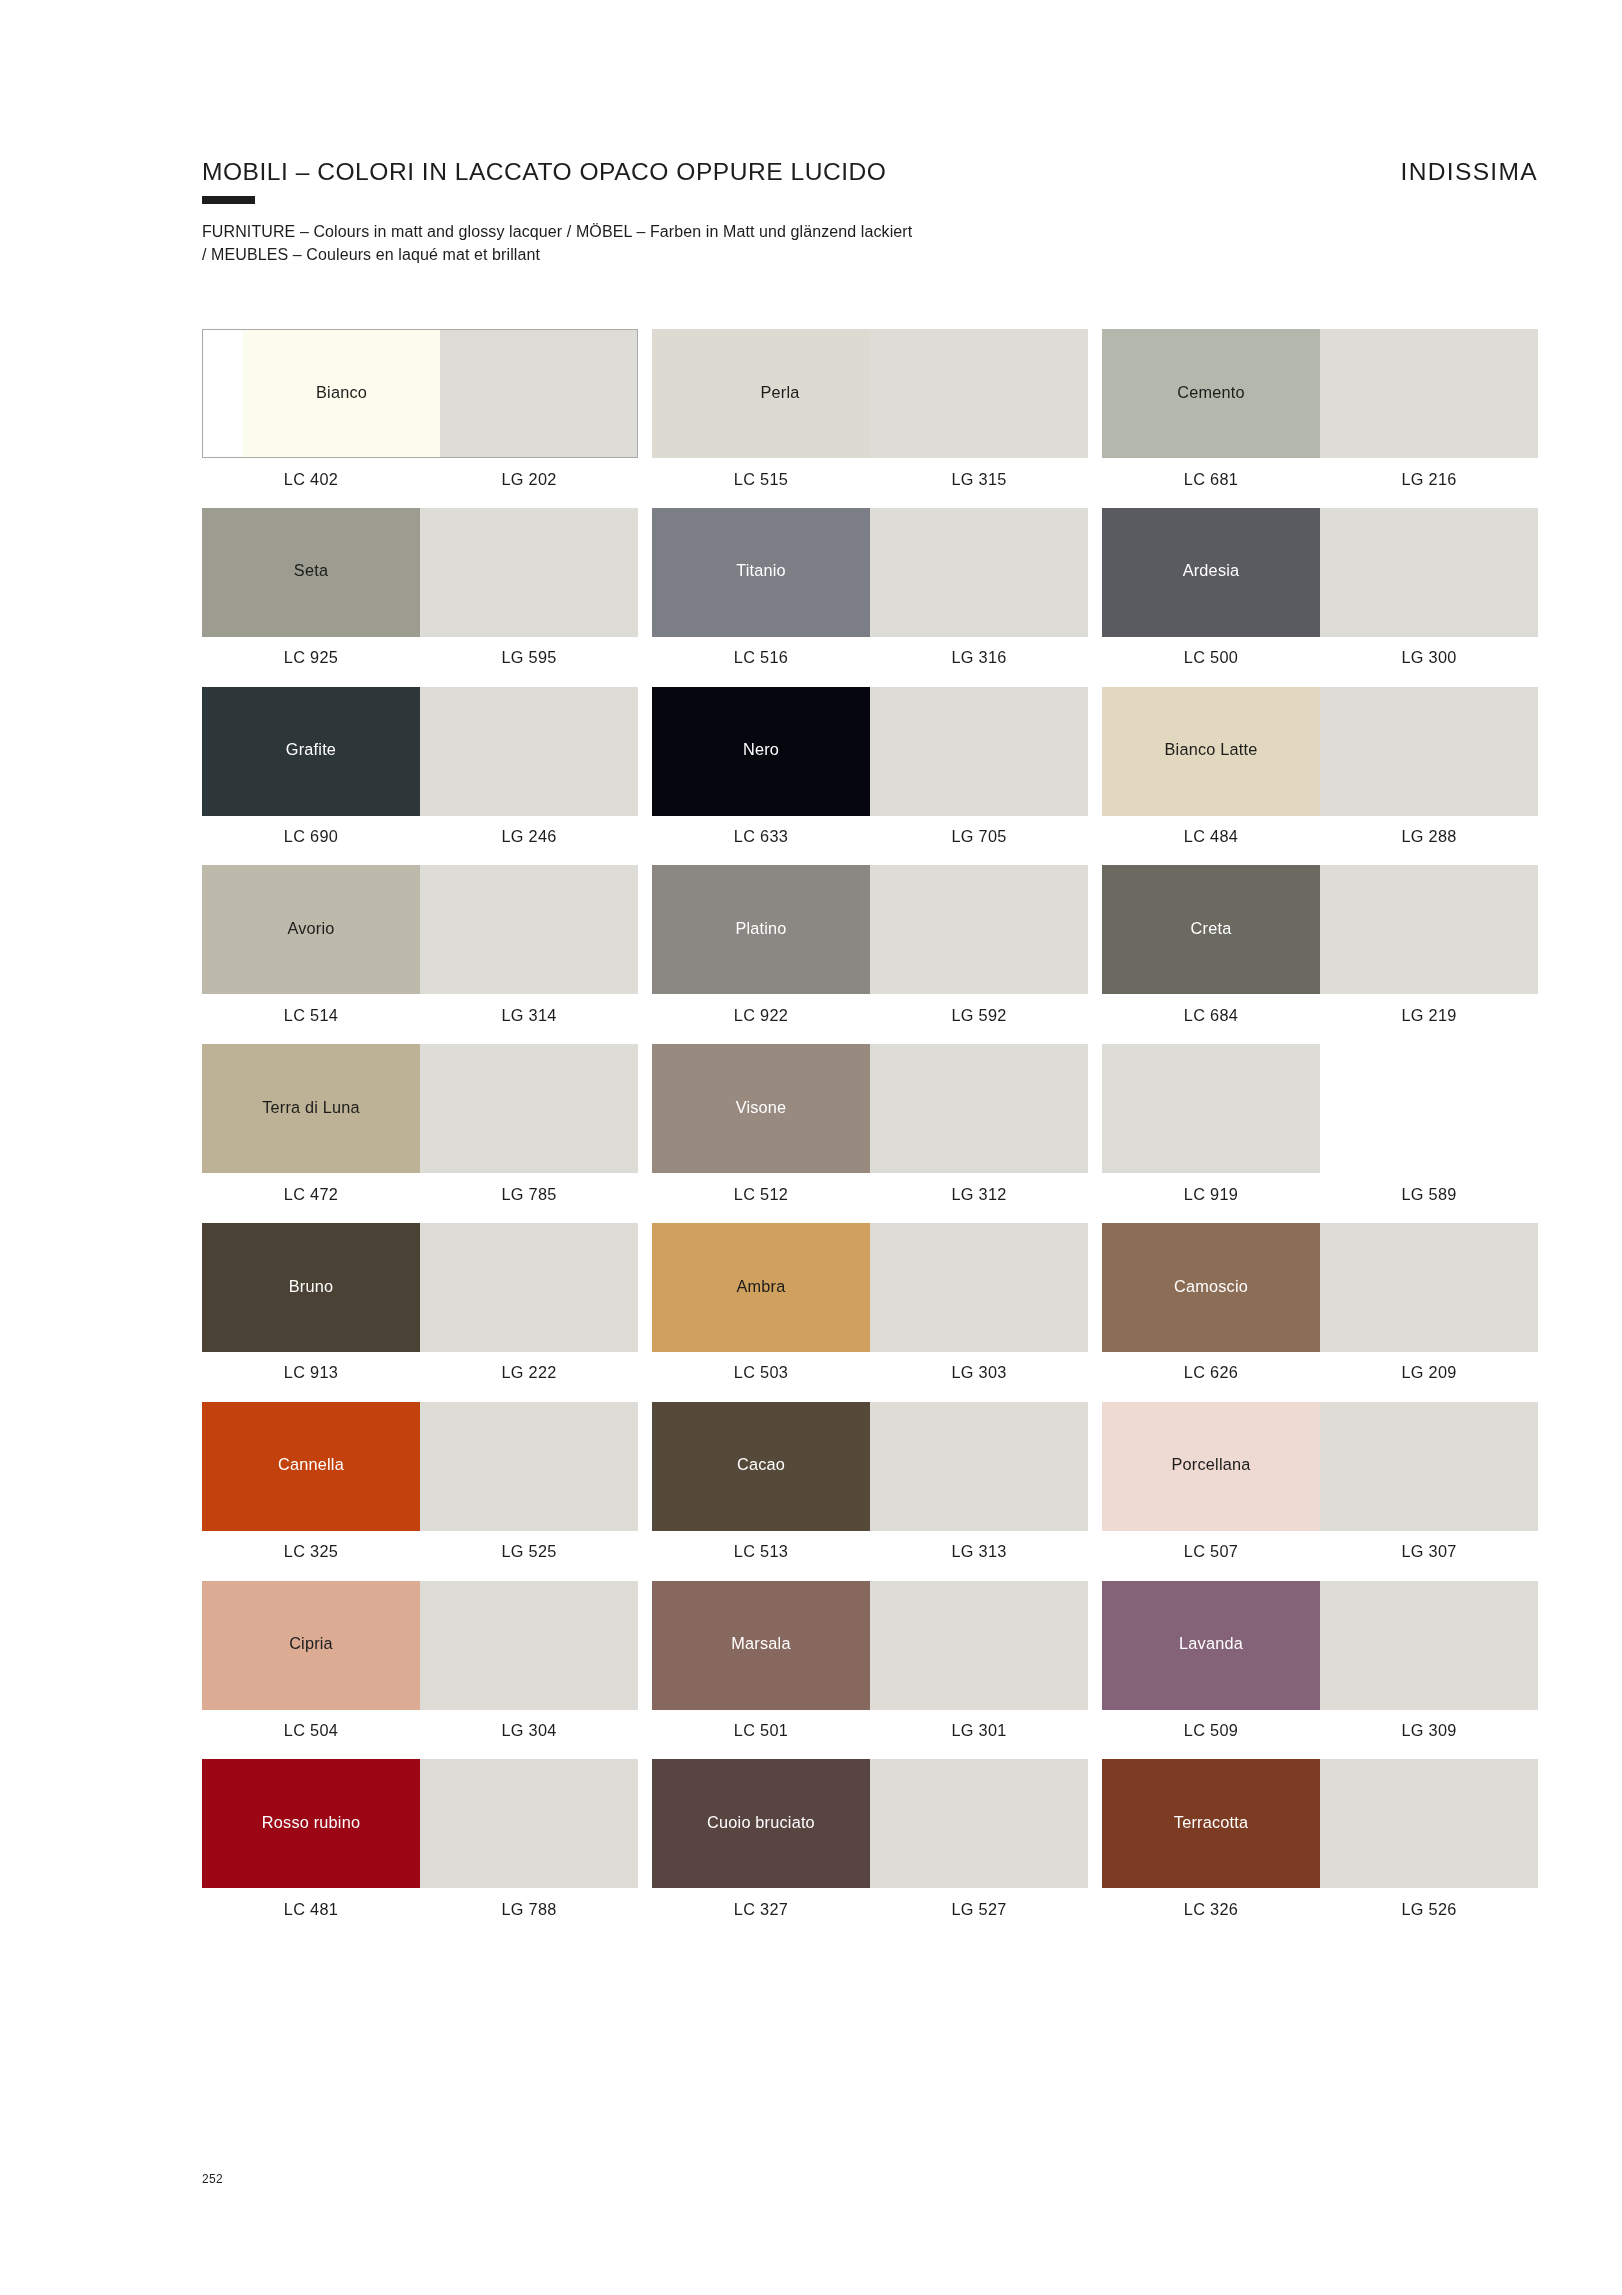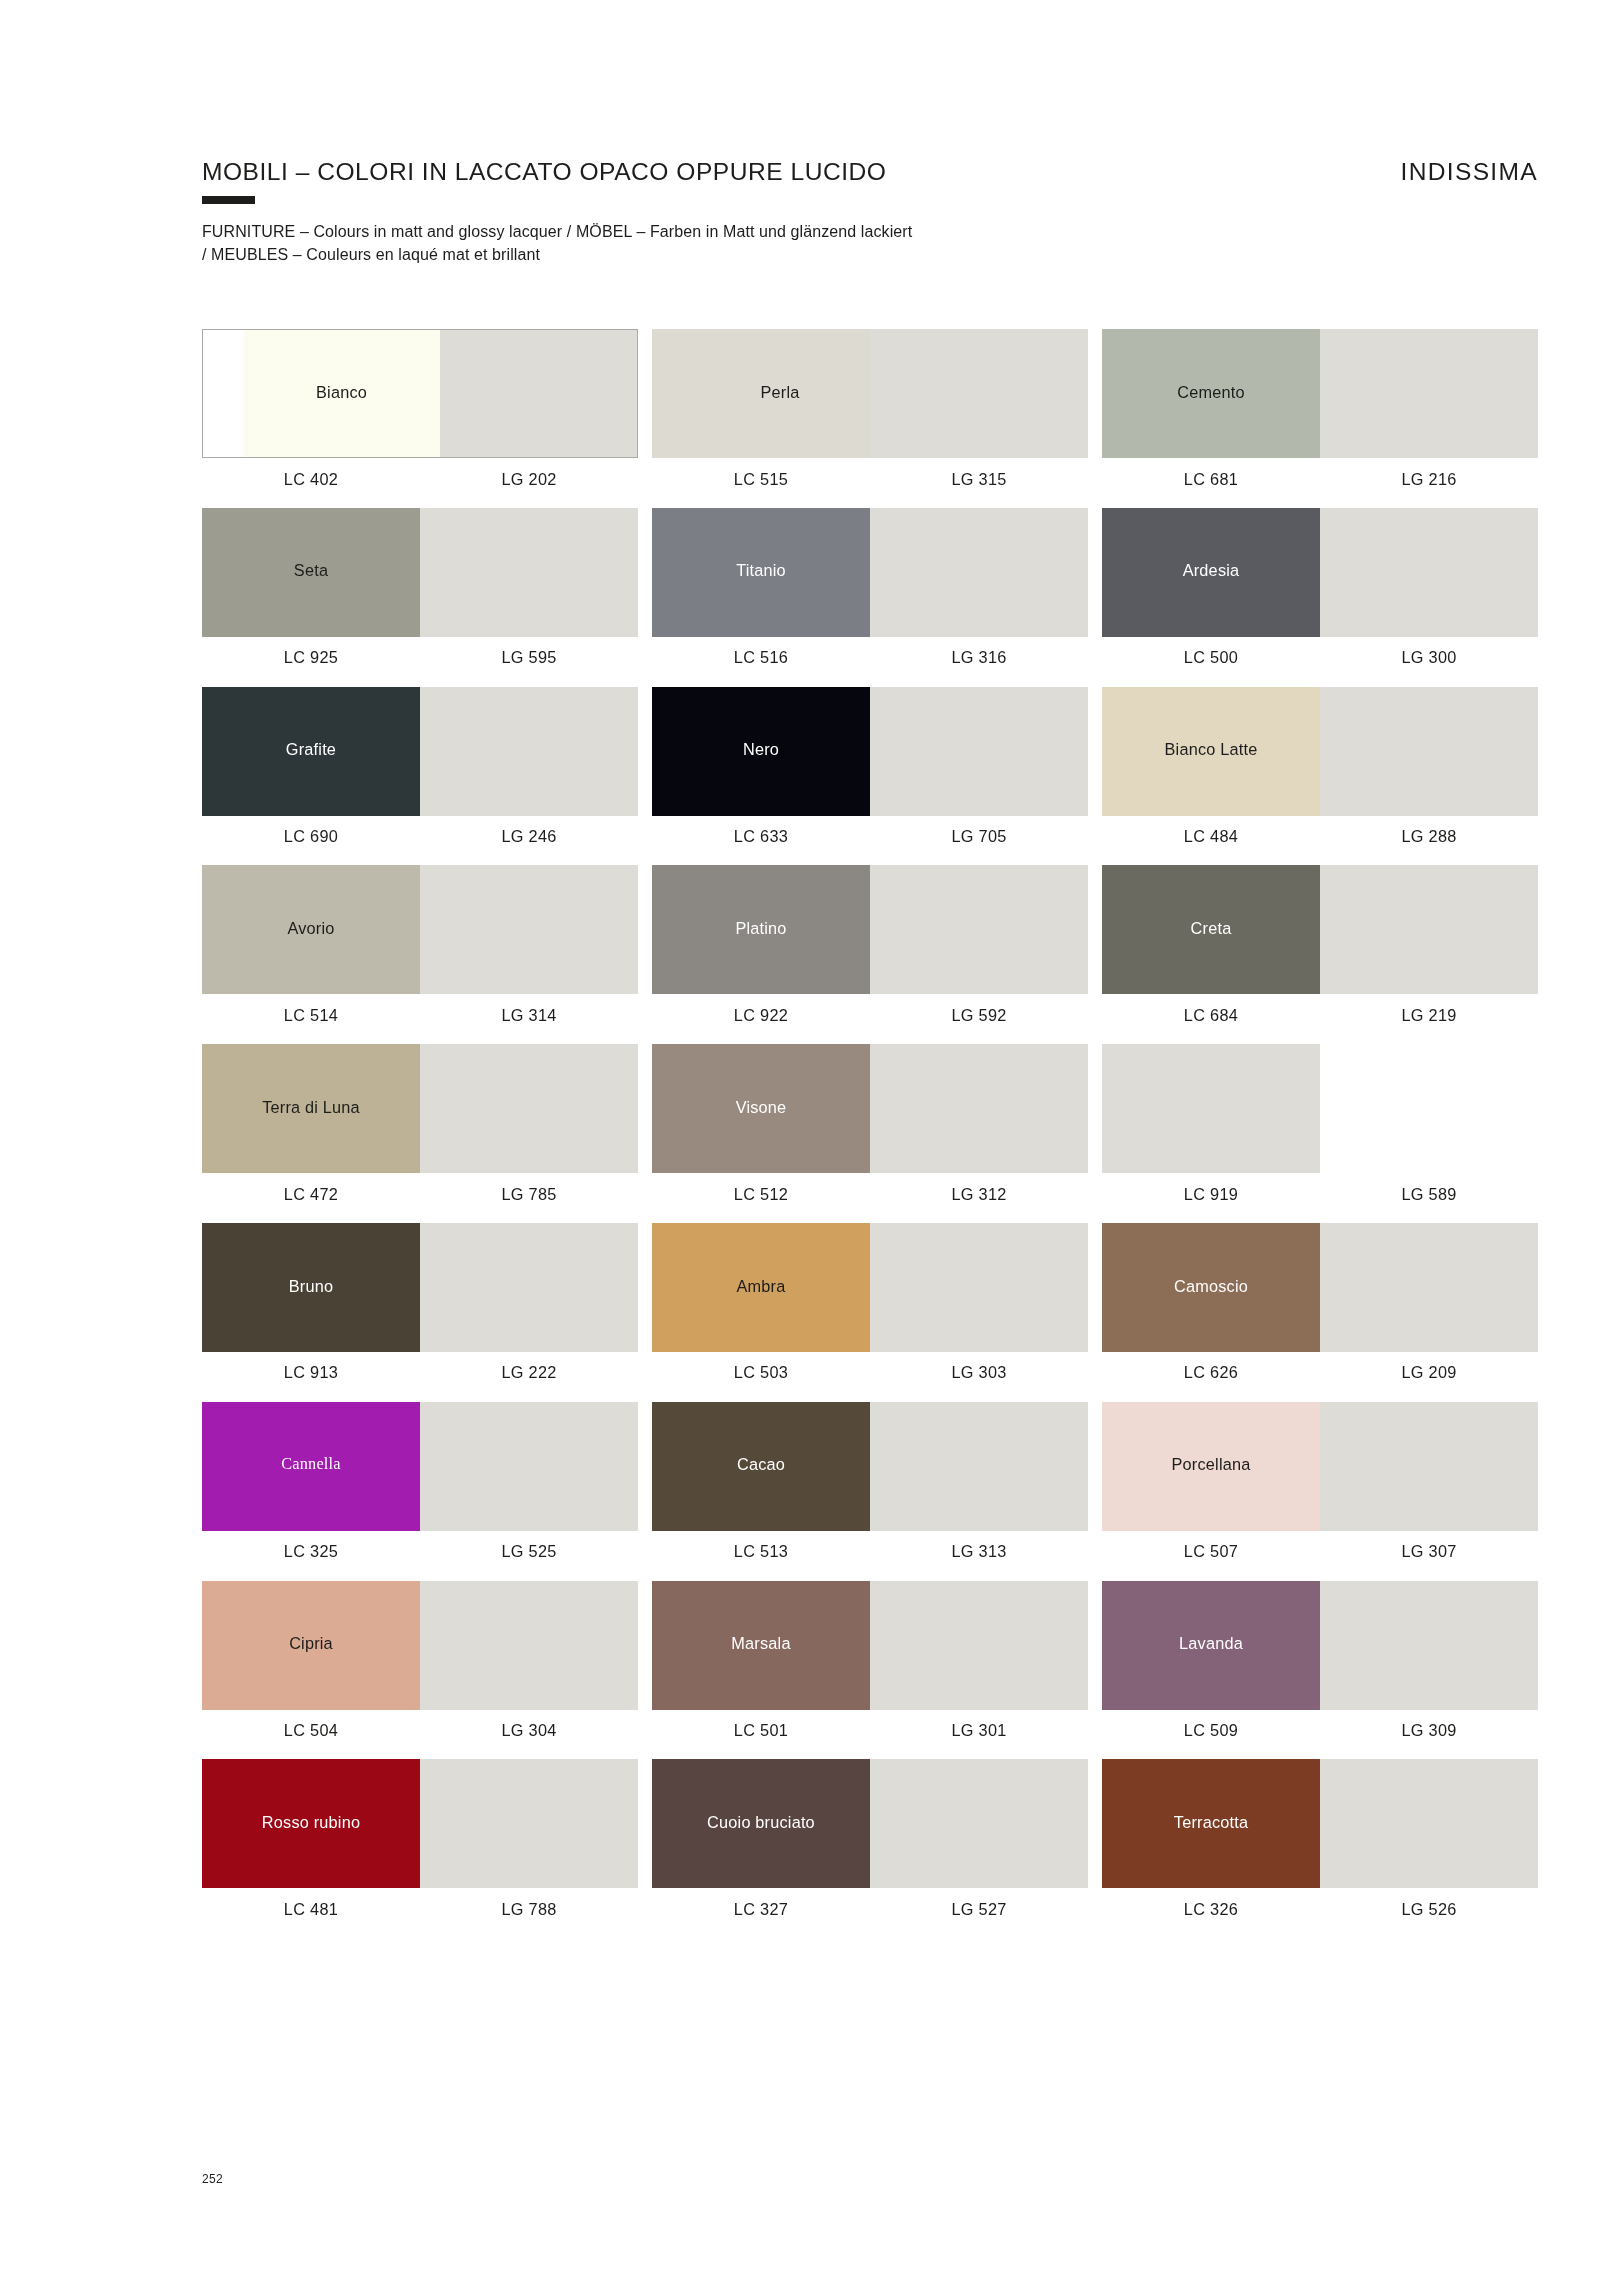--- a/index.html
+++ b/index.html
@@ -358,21 +358,21 @@
           </div>
           <div class="half" style="background: rgb(222, 220, 214);"></div>
         </div>
         <div class="codes">
           <div class="code">LC 626</div>
           <div class="code">LG 209</div>
         </div>
       </div>
       <div class="cell">
         <div class="chip">
-          <div class="half" style="background: #a21caf; font-family: Liberation Serif, serif;">
+          <div class="half" style="background: #c2410c;">
             <span class="chip-name" style="color: rgb(255, 255, 255);">Cannella</span>
           </div>
           <div class="half" style="background: rgb(222, 220, 214);"></div>
         </div>
         <div class="codes">
           <div class="code">LC 325</div>
           <div class="code">LG 525</div>
         </div>
       </div>
       <div class="cell">

